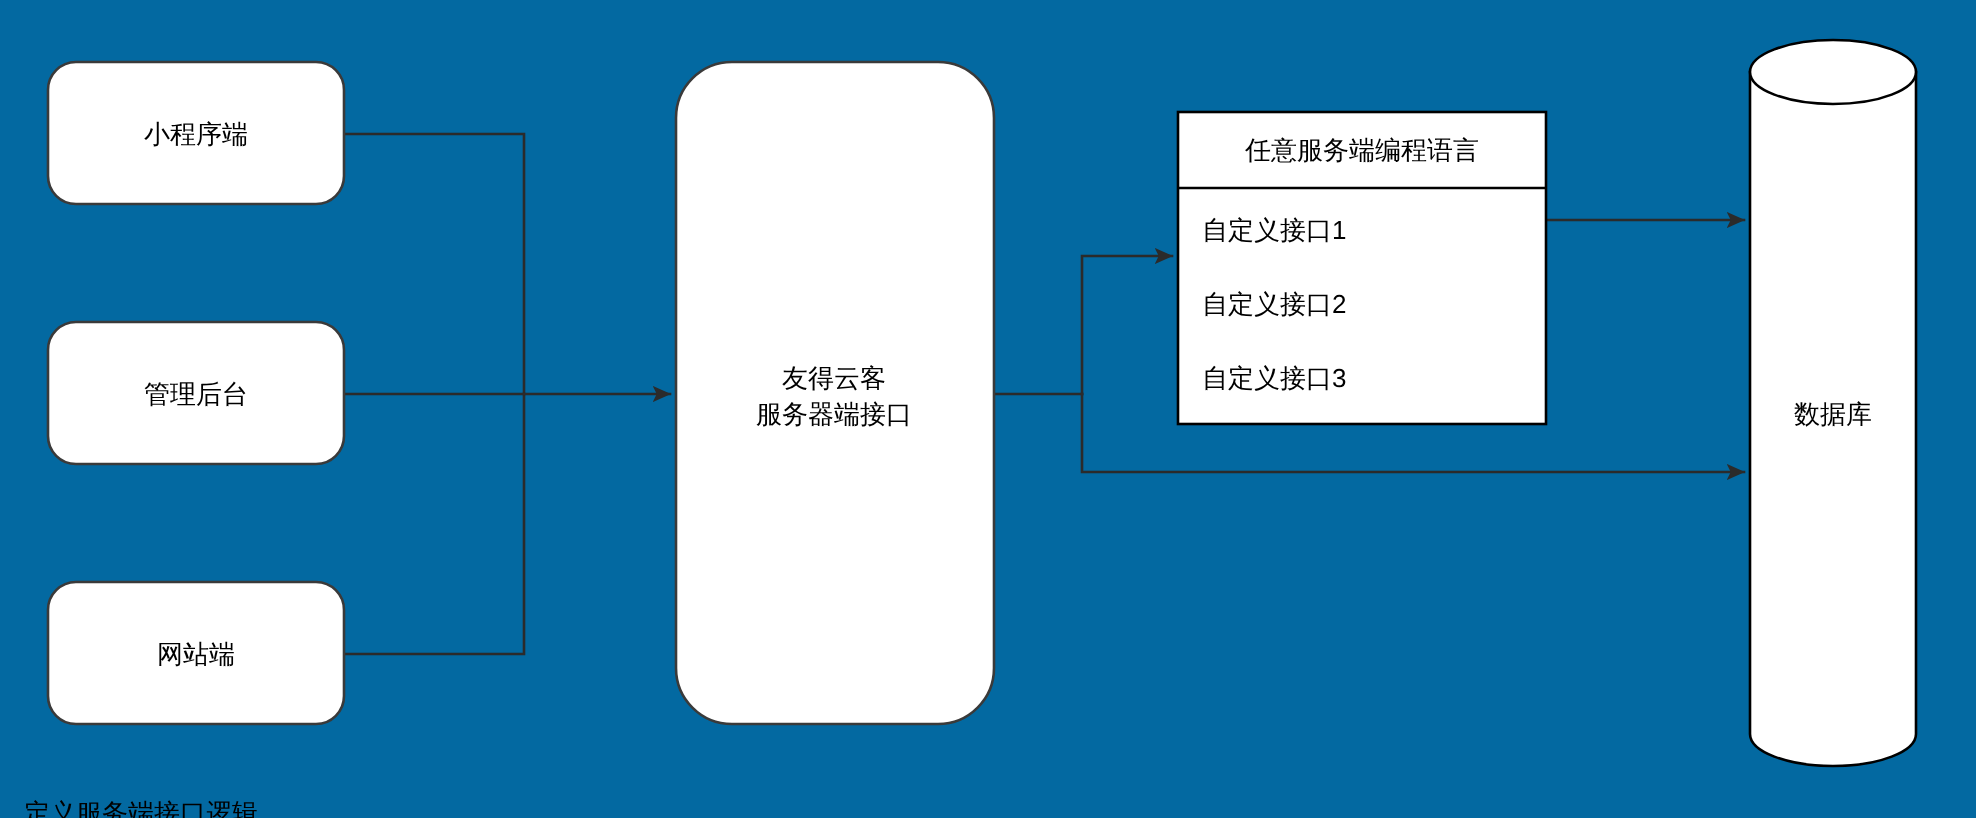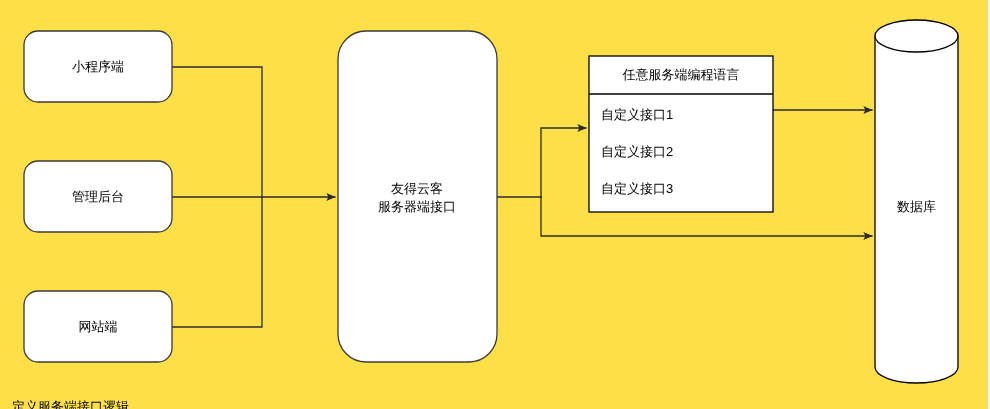--- a/index.html
+++ b/index.html
@@ -8,21 +8,21 @@
     background: #ffffff;
   }
   body {
     font-family: "Liberation Sans", "DejaVu Sans", sans-serif;
     color: #000000;
   }
   #canvas {
     position: relative;
     width: 988px;
     height: 409px;
-    background: #fde047;
+    background: #0369a1;
     overflow: hidden;
   }
   #diagram-svg {
     position: absolute;
     left: 0;
     top: 0;
     width: 990px;
     height: 409px;
     display: block;
   }

